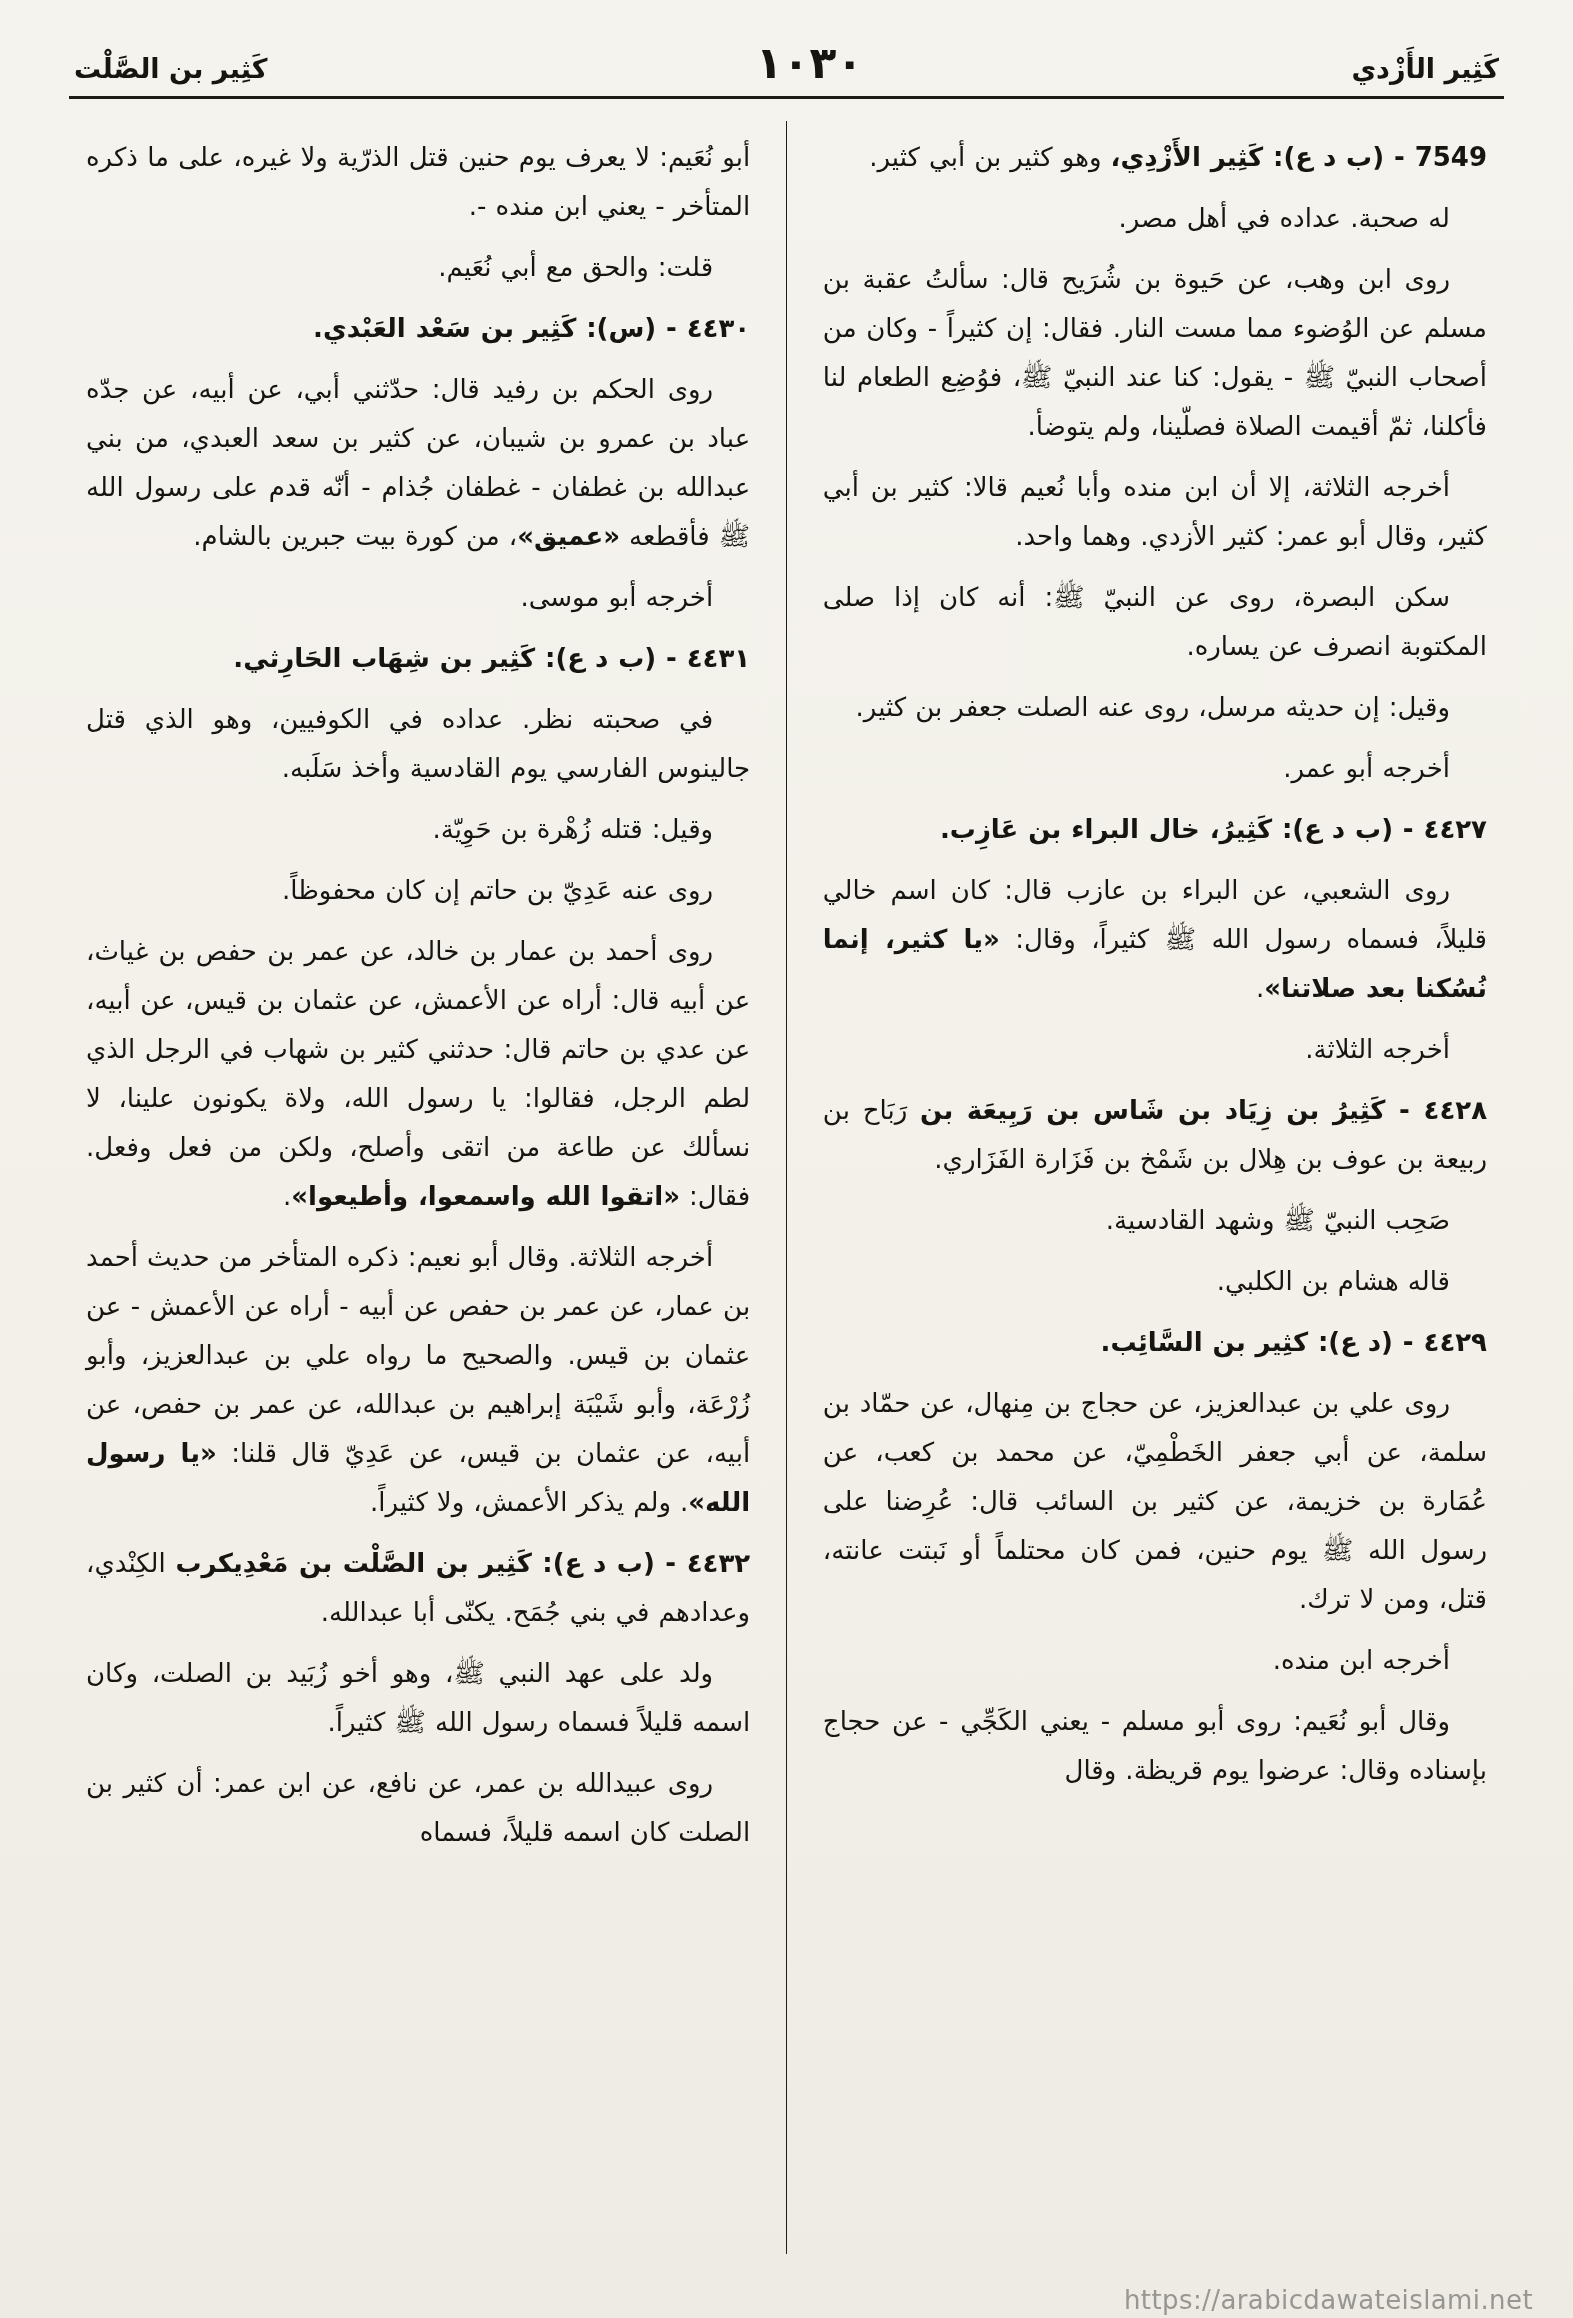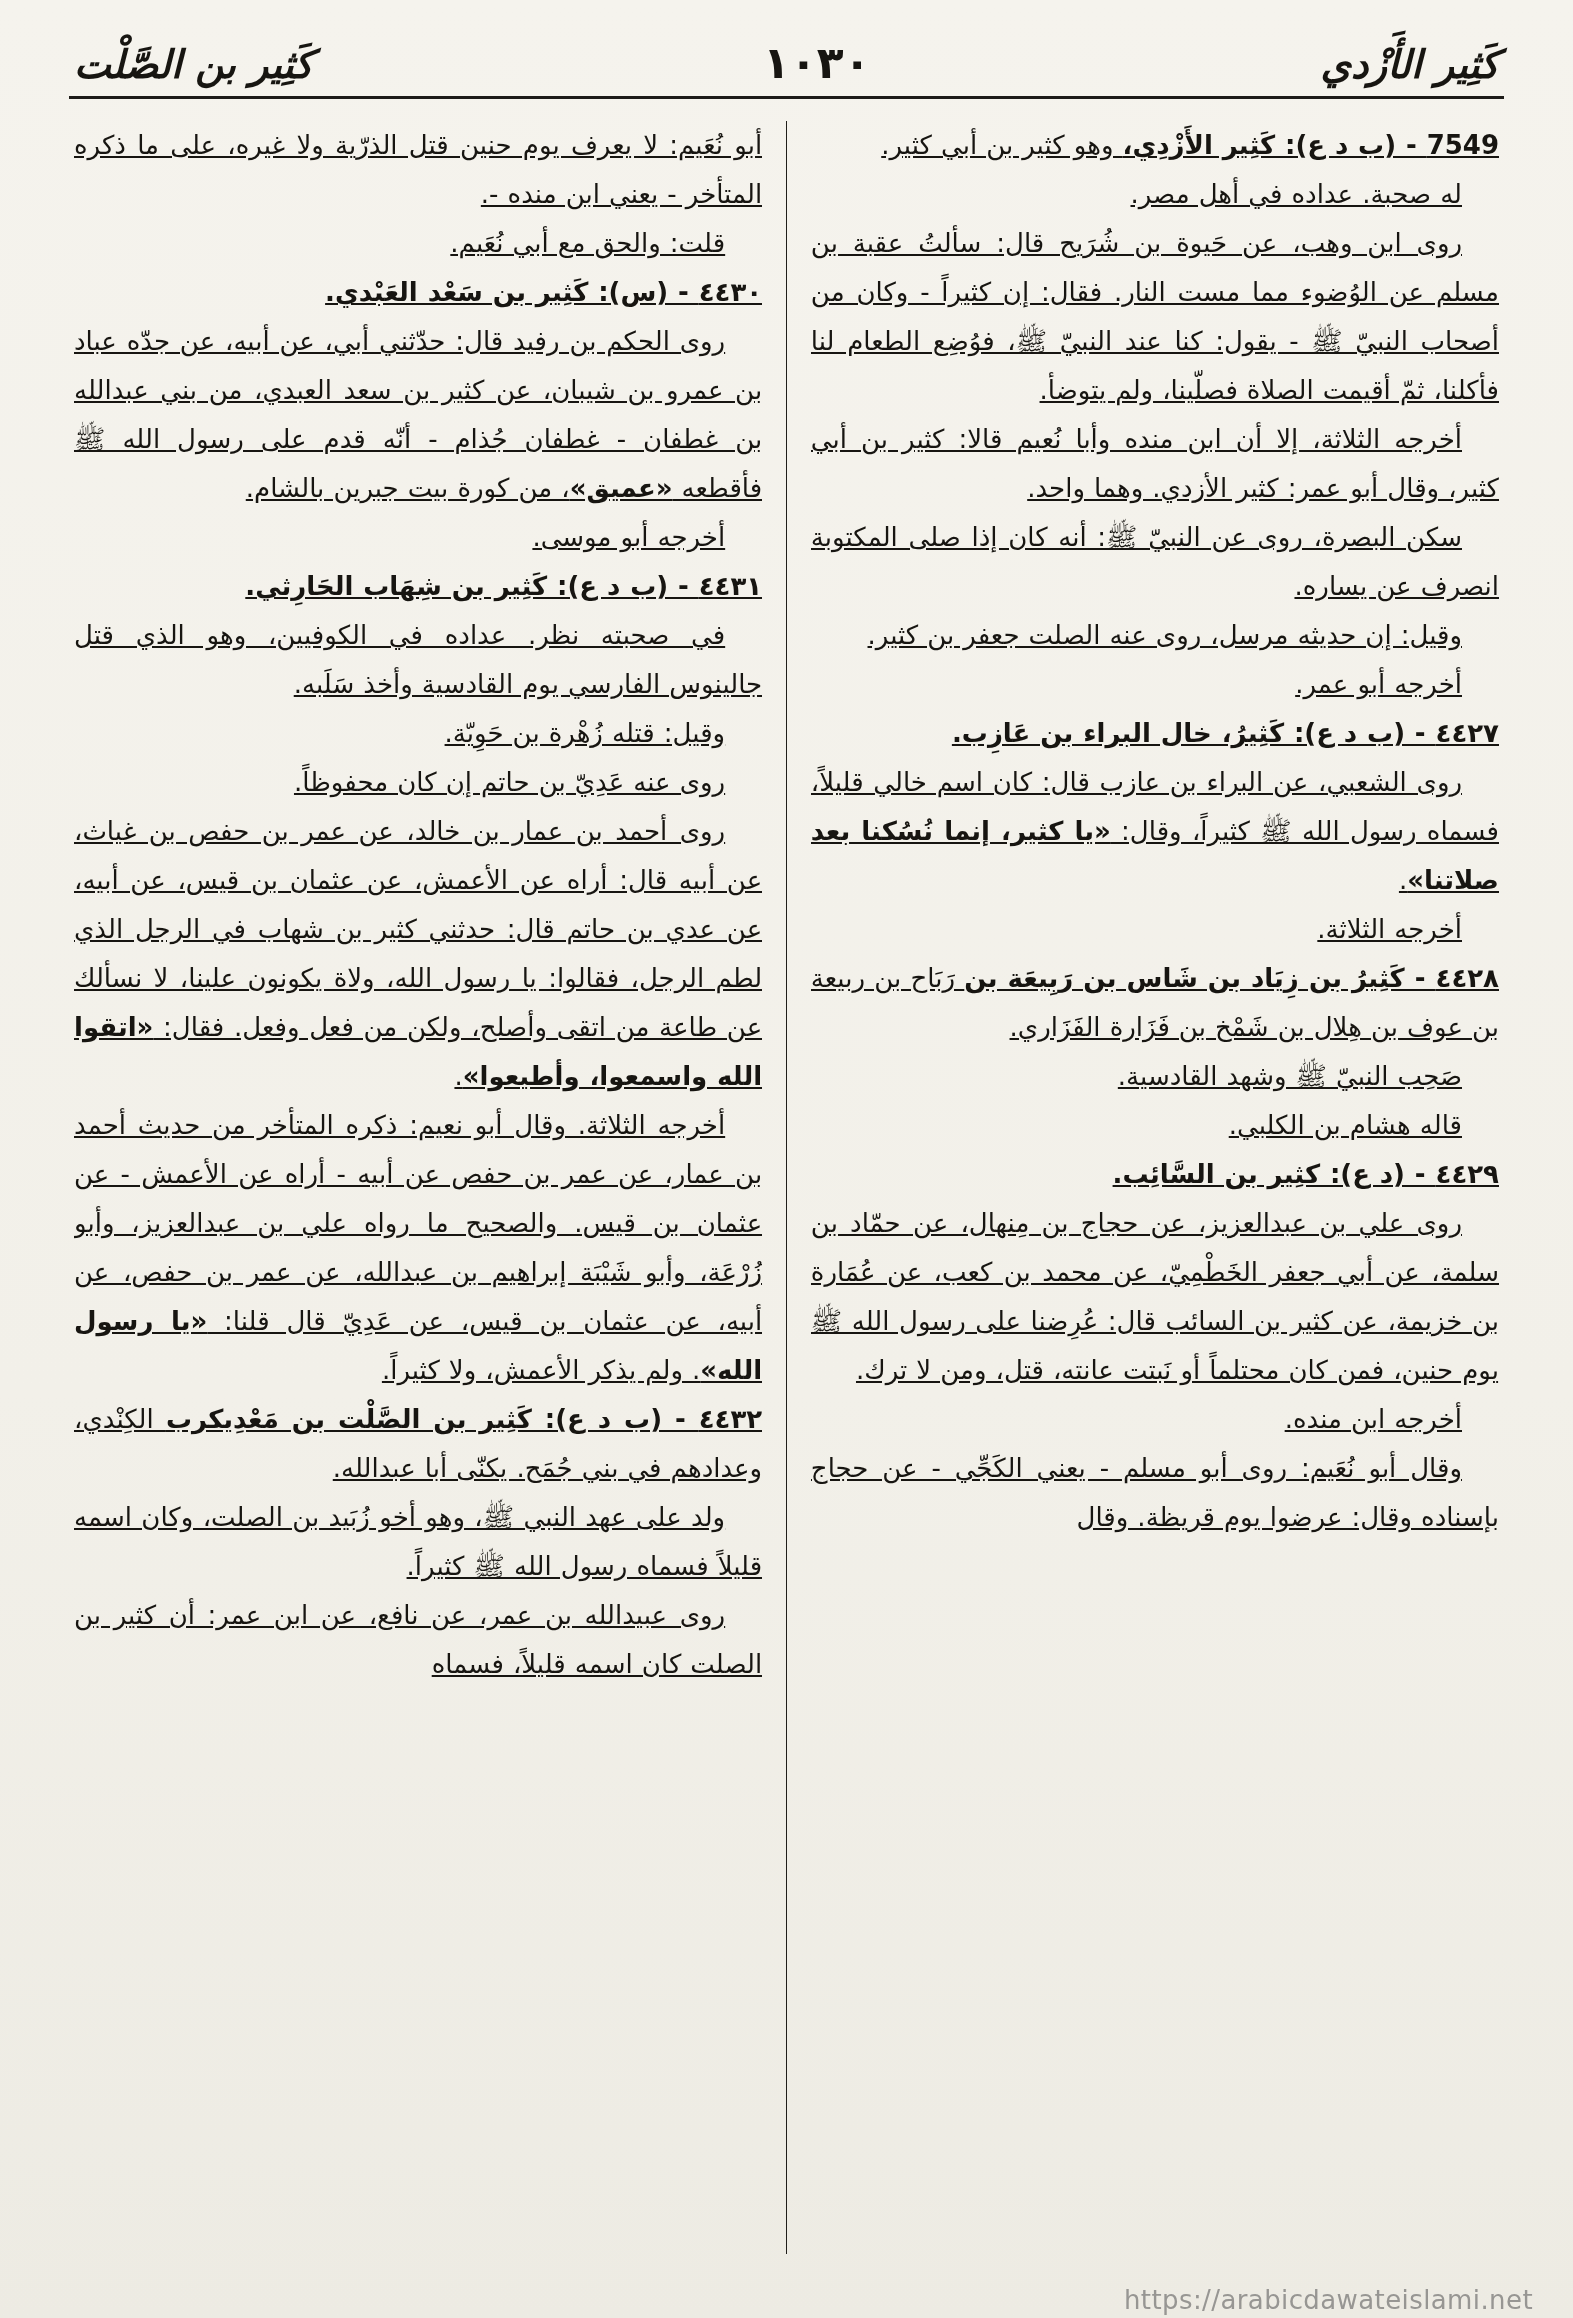--- a/index.html
+++ b/index.html
@@ -19,23 +19,22 @@
   
   .page-header {
     position: absolute;
     top: 37px; right: 74px; left: 74px;
     display: flex;
     justify-content: space-between;
     align-items: baseline;
   }
   .running-head {
     font-weight: bold;
-    font-size: 39px;
+    font-size: 27px;
     letter-spacing: 0.4px;
-    font-style: italic;
   }
   .page-number {
     font-weight: bold;
     font-size: 44px;
     letter-spacing: 1.7px;
   }
   .header-rule {
     position: absolute;
     top: 96px; right: 69px; left: 69px;
     height: 2.5px;
@@ -54,27 +53,26 @@
     flex: 1 1 0;
     overflow: hidden;
   }
   .col-divider {
     width: 1.7px;
     background: #201e1a;
     margin: 0 23.5px;
     flex: 0 0 auto;
   }
   .para {
-    margin: 0; padding: 0;
+    margin: 12px; padding: 0;
     font-size: 26px;
     line-height: 49px;
     text-align: justify;
     text-indent: 37px;
     word-spacing: 0.8px;
-    text-decoration: underline;
   }
   .para.entry, .para.cont { text-indent: 0; }
   .run { font-weight: normal; }
   .run.bold { font-weight: bold; }
   
   .watermark {
     position: absolute;
     bottom: 4px; right: 40px;
     direction: ltr;
     font-size: 26px;

